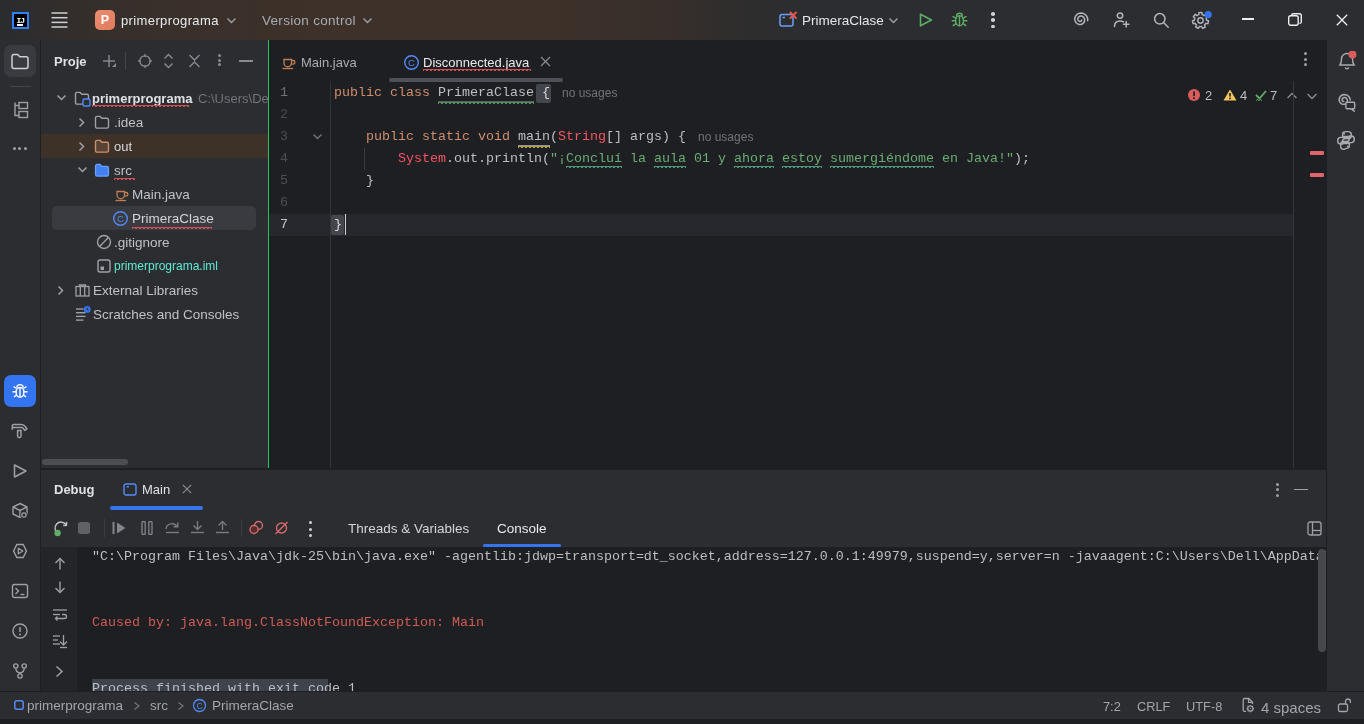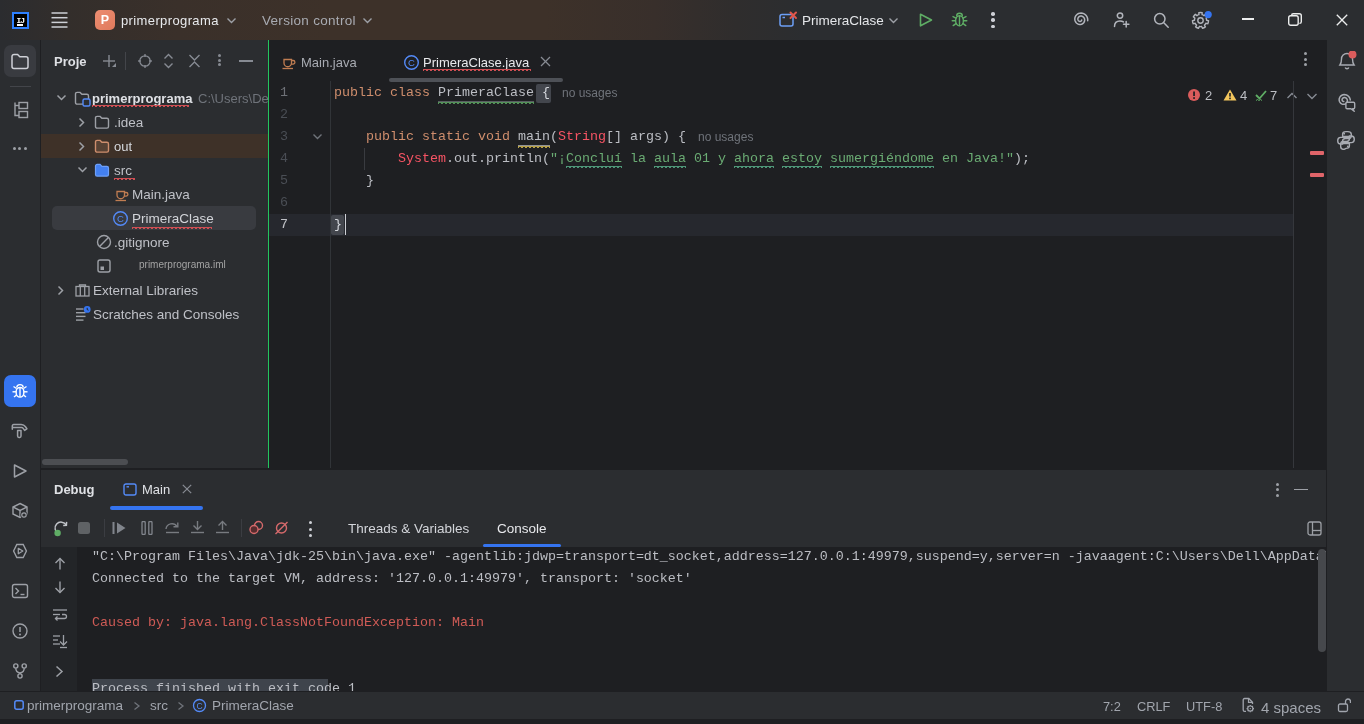--- a/index.html
+++ b/index.html
@@ -320,21 +320,21 @@
   <svg class="abs" style="left:55px;top:194px" width="16" height="16" viewBox="0 0 16 16">
     <circle cx="8" cy="8" r="6.5" fill="none" stroke="#9da0a6" stroke-width="1.4"></circle>
     <line x1="3.6" y1="12.4" x2="12.4" y2="3.6" stroke="#9da0a6" stroke-width="1.4"></line>
   </svg>
   <div class="abs" style="left:73px;top:195px;color:#bfc1c7;font-size:13.5px;">.gitignore</div>
 
   <svg class="abs" style="left:55px;top:218px" width="16" height="16" viewBox="0 0 16 16">
     <rect x="2" y="2" width="12" height="12" rx="2" fill="none" stroke="#9da0a6" stroke-width="1.4"></rect>
     <rect x="4.5" y="8.5" width="3.5" height="3.5" fill="#9da0a6"></rect>
   </svg>
-  <div class="abs" style="left:73px;top:219px;color:#a3a3a3;font-size:10px;margin-left:25px;">primerprograma.iml</div>
+  <div class="abs" style="left:73px;top:219px;color:#5eead4;font-size:12px;">primerprograma.iml</div>
 
   <svg class="abs" style="left:16px;top:244.5px" width="8" height="11" viewBox="0 0 8 11">
     <polyline points="1.5,1.5 5.5,5.5 1.5,9.5" fill="none" stroke="#9da0a6" stroke-width="1.5"></polyline>
   </svg>
   <svg class="abs" style="left:33px;top:242px" width="17" height="17" viewBox="0 0 17 17">
     <g stroke="#9da0a6" stroke-width="1.3" fill="none">
       <path d="M5.5 4.5 V3 h6 v1.5"></path>
       <rect x="2" y="4.5" width="13" height="9.5"></rect>
       <line x1="6.3" y1="4.5" x2="6.3" y2="14"></line>
         <line x1="10.7" y1="4.5" x2="10.7" y2="14"></line>
@@ -366,21 +366,21 @@
       <path d="M4 5.5 h7.5 v3.5 a3.75 3.75 0 0 1-7.5 0 z"></path>
       <path d="M11.5 6.5 h1.6 a1.8 1.8 0 0 1 0 3.6 h-1.8"></path>
       <line x1="2.5" y1="14.5" x2="13" y2="14.5"></line>
     </g>
   </svg>
   <div class="abs" style="left:32px;top:15px;color:#a8abb2;">Main.java</div>
   <svg class="abs" style="left:134px;top:14px" width="17" height="17" viewBox="0 0 17 17">
     <circle cx="8.5" cy="8.5" r="6.8" fill="none" stroke="#548af7" stroke-width="1.4"></circle>
     <text x="8.5" y="12" text-anchor="middle" font-size="9.5" font-family="Liberation Sans" fill="#548af7">C</text>
   </svg>
-  <div class="abs" style="left:154px;top:15px;color:#e8e9ec;">PrimeraClase.java</div>
+  <div class="abs" style="left:154px;top:15px;color:#e8e9ec;">Disconnected.java</div>
   <div class="abs sqr" style="left:154px;top:29px;width:108px;"></div>
   <svg class="abs" style="left:271px;top:16px" width="11" height="11" viewBox="0 0 11 11">
     <g stroke="#878b93" stroke-width="1.3">
       <line x1="1" y1="1" x2="10" y2="10"></line>
         <line x1="10" y1="1" x2="1" y2="10"></line>
     </g>
   </svg>
   <div class="abs" style="left:120px;top:38px;width:174px;height:3.5px;background:#4e5157;border-radius:2px;"></div>
   <div class="abs" style="left:1034.5px;top:12px;width:3px;">
     <div style="width:3px;height:3px;border-radius:50%;background:#9da0a6;margin-bottom:2.5px;"></div>
@@ -586,21 +586,20 @@
       <line x1="11.5" y1="1" x2="11.5" y2="10"></line>
         <polyline points="8,7.5 11.5,11 15,7.5"></polyline>
       <line x1="8" y1="13.5" x2="15" y2="13.5"></line>
     </g>
   </svg>
   <svg class="abs" style="left:14px;top:195px" width="9" height="13" viewBox="0 0 9 13">
     <polyline points="1.5,1.5 7,6.5 1.5,11.5" fill="none" stroke="#9da0a6" stroke-width="1.5"></polyline>
   </svg>
 
   <div class="abs mono" style="left:51px;top:76px;color:#bcbec4;">"C:\Program Files\Java\jdk-25\bin\java.exe" -agentlib:jdwp=transport=dt_socket,address=127.0.0.1:49979,suspend=y,server=n -javaagent:C:\Users\Dell\AppData\L</div>
-  <div class="abs mono" style="left:51px;top:98px;color:#bcbec4;">Connected to the target VM, address: '127.0.0.1:49979', transport: 'socket'</div>
   <div class="abs mono" style="left:51px;top:142px;color:#cf5b56;">Caused by: java.lang.ClassNotFoundException: Main</div>
   <div class="abs" style="left:51px;top:209px;width:236px;height:12px;background:#3f444c;"></div>
   <div class="abs mono" style="left:51px;top:208px;color:#bcbec4;">Process finished with exit code 1</div>
   <div class="abs" style="left:1277px;top:79px;width:8px;height:103px;background:#46484c;border-radius:4px;"></div>
 </div>
 
 <div class="abs" id="statusbar" style="left:0;top:692px;width:1364px;height:27px;background:#2b2d30;">
   <svg class="abs" style="left:14px;top:8px" width="10" height="10" viewBox="0 0 10 10">
     <rect x="0.8" y="0.8" width="8.4" height="8.4" rx="2" fill="none" stroke="#548af7" stroke-width="1.5"></rect>
   </svg>

